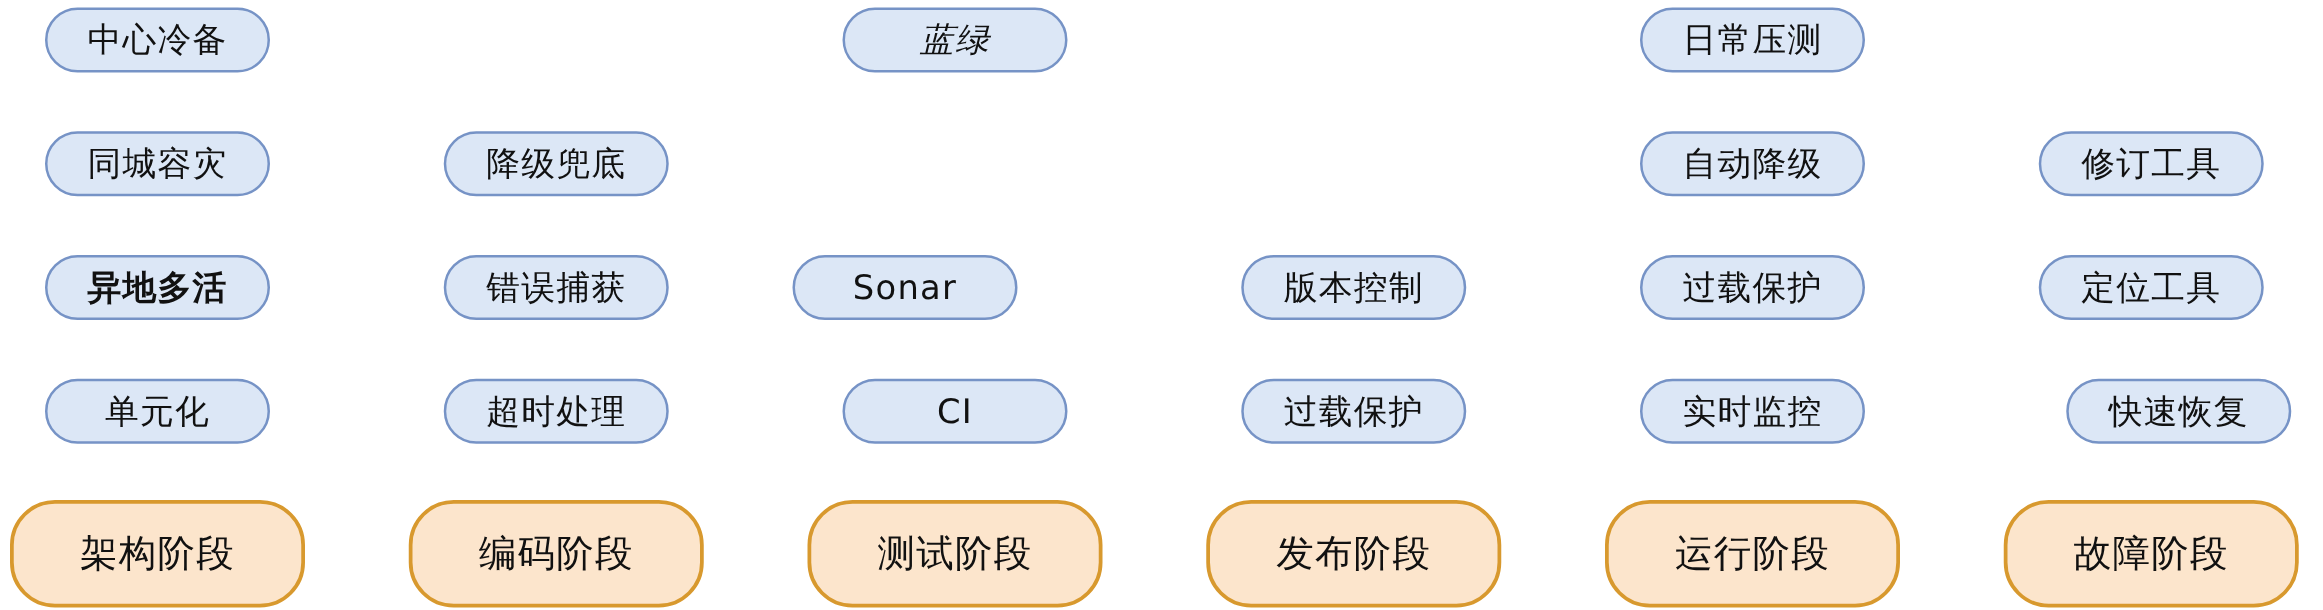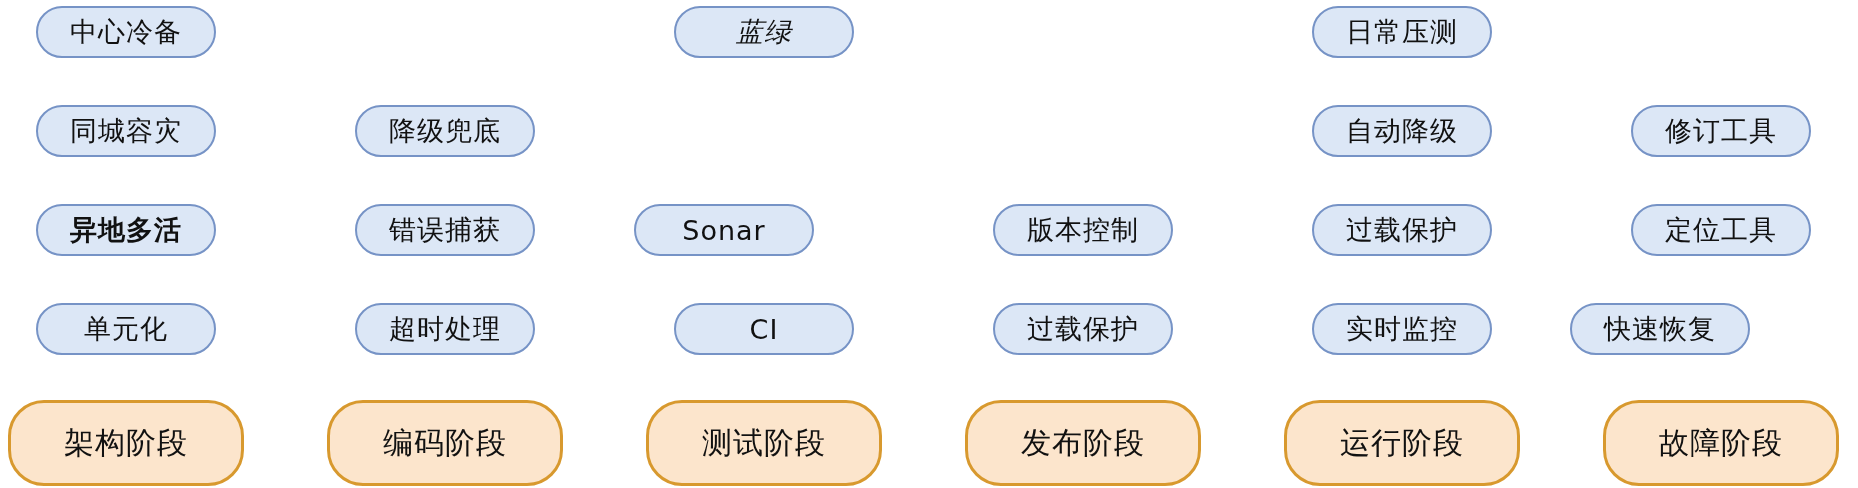--- a/index.html
+++ b/index.html
@@ -63,15 +63,15 @@
     <div class="pill item-pill" style="left: 993px; top: 204px;">版本控制</div>
     <div class="pill item-pill" style="left: 993px; top: 303px;">过载保护</div>
     <div class="pill phase-pill" style="left: 965px; top: 400px;">发布阶段</div>
     <div class="pill item-pill" style="left: 1312px; top: 6px;">日常压测</div>
     <div class="pill item-pill" style="left: 1312px; top: 105px;">自动降级</div>
     <div class="pill item-pill" style="left: 1312px; top: 204px;">过载保护</div>
     <div class="pill item-pill" style="left: 1312px; top: 303px;">实时监控</div>
     <div class="pill phase-pill" style="left: 1284px; top: 400px;">运行阶段</div>
     <div class="pill item-pill" style="left: 1631px; top: 105px;">修订工具</div>
     <div class="pill item-pill" style="left: 1631px; top: 204px;">定位工具</div>
-    <div class="pill item-pill" style="left: 1570px; top: 303px; text-align: center;">快速恢复</div>
+    <div class="pill item-pill" style="left: 1653px; top: 303px; text-align: center;">快速恢复</div>
     <div class="pill phase-pill" style="left: 1603px; top: 400px;">故障阶段</div>
   </div>
 
 </body></html>

